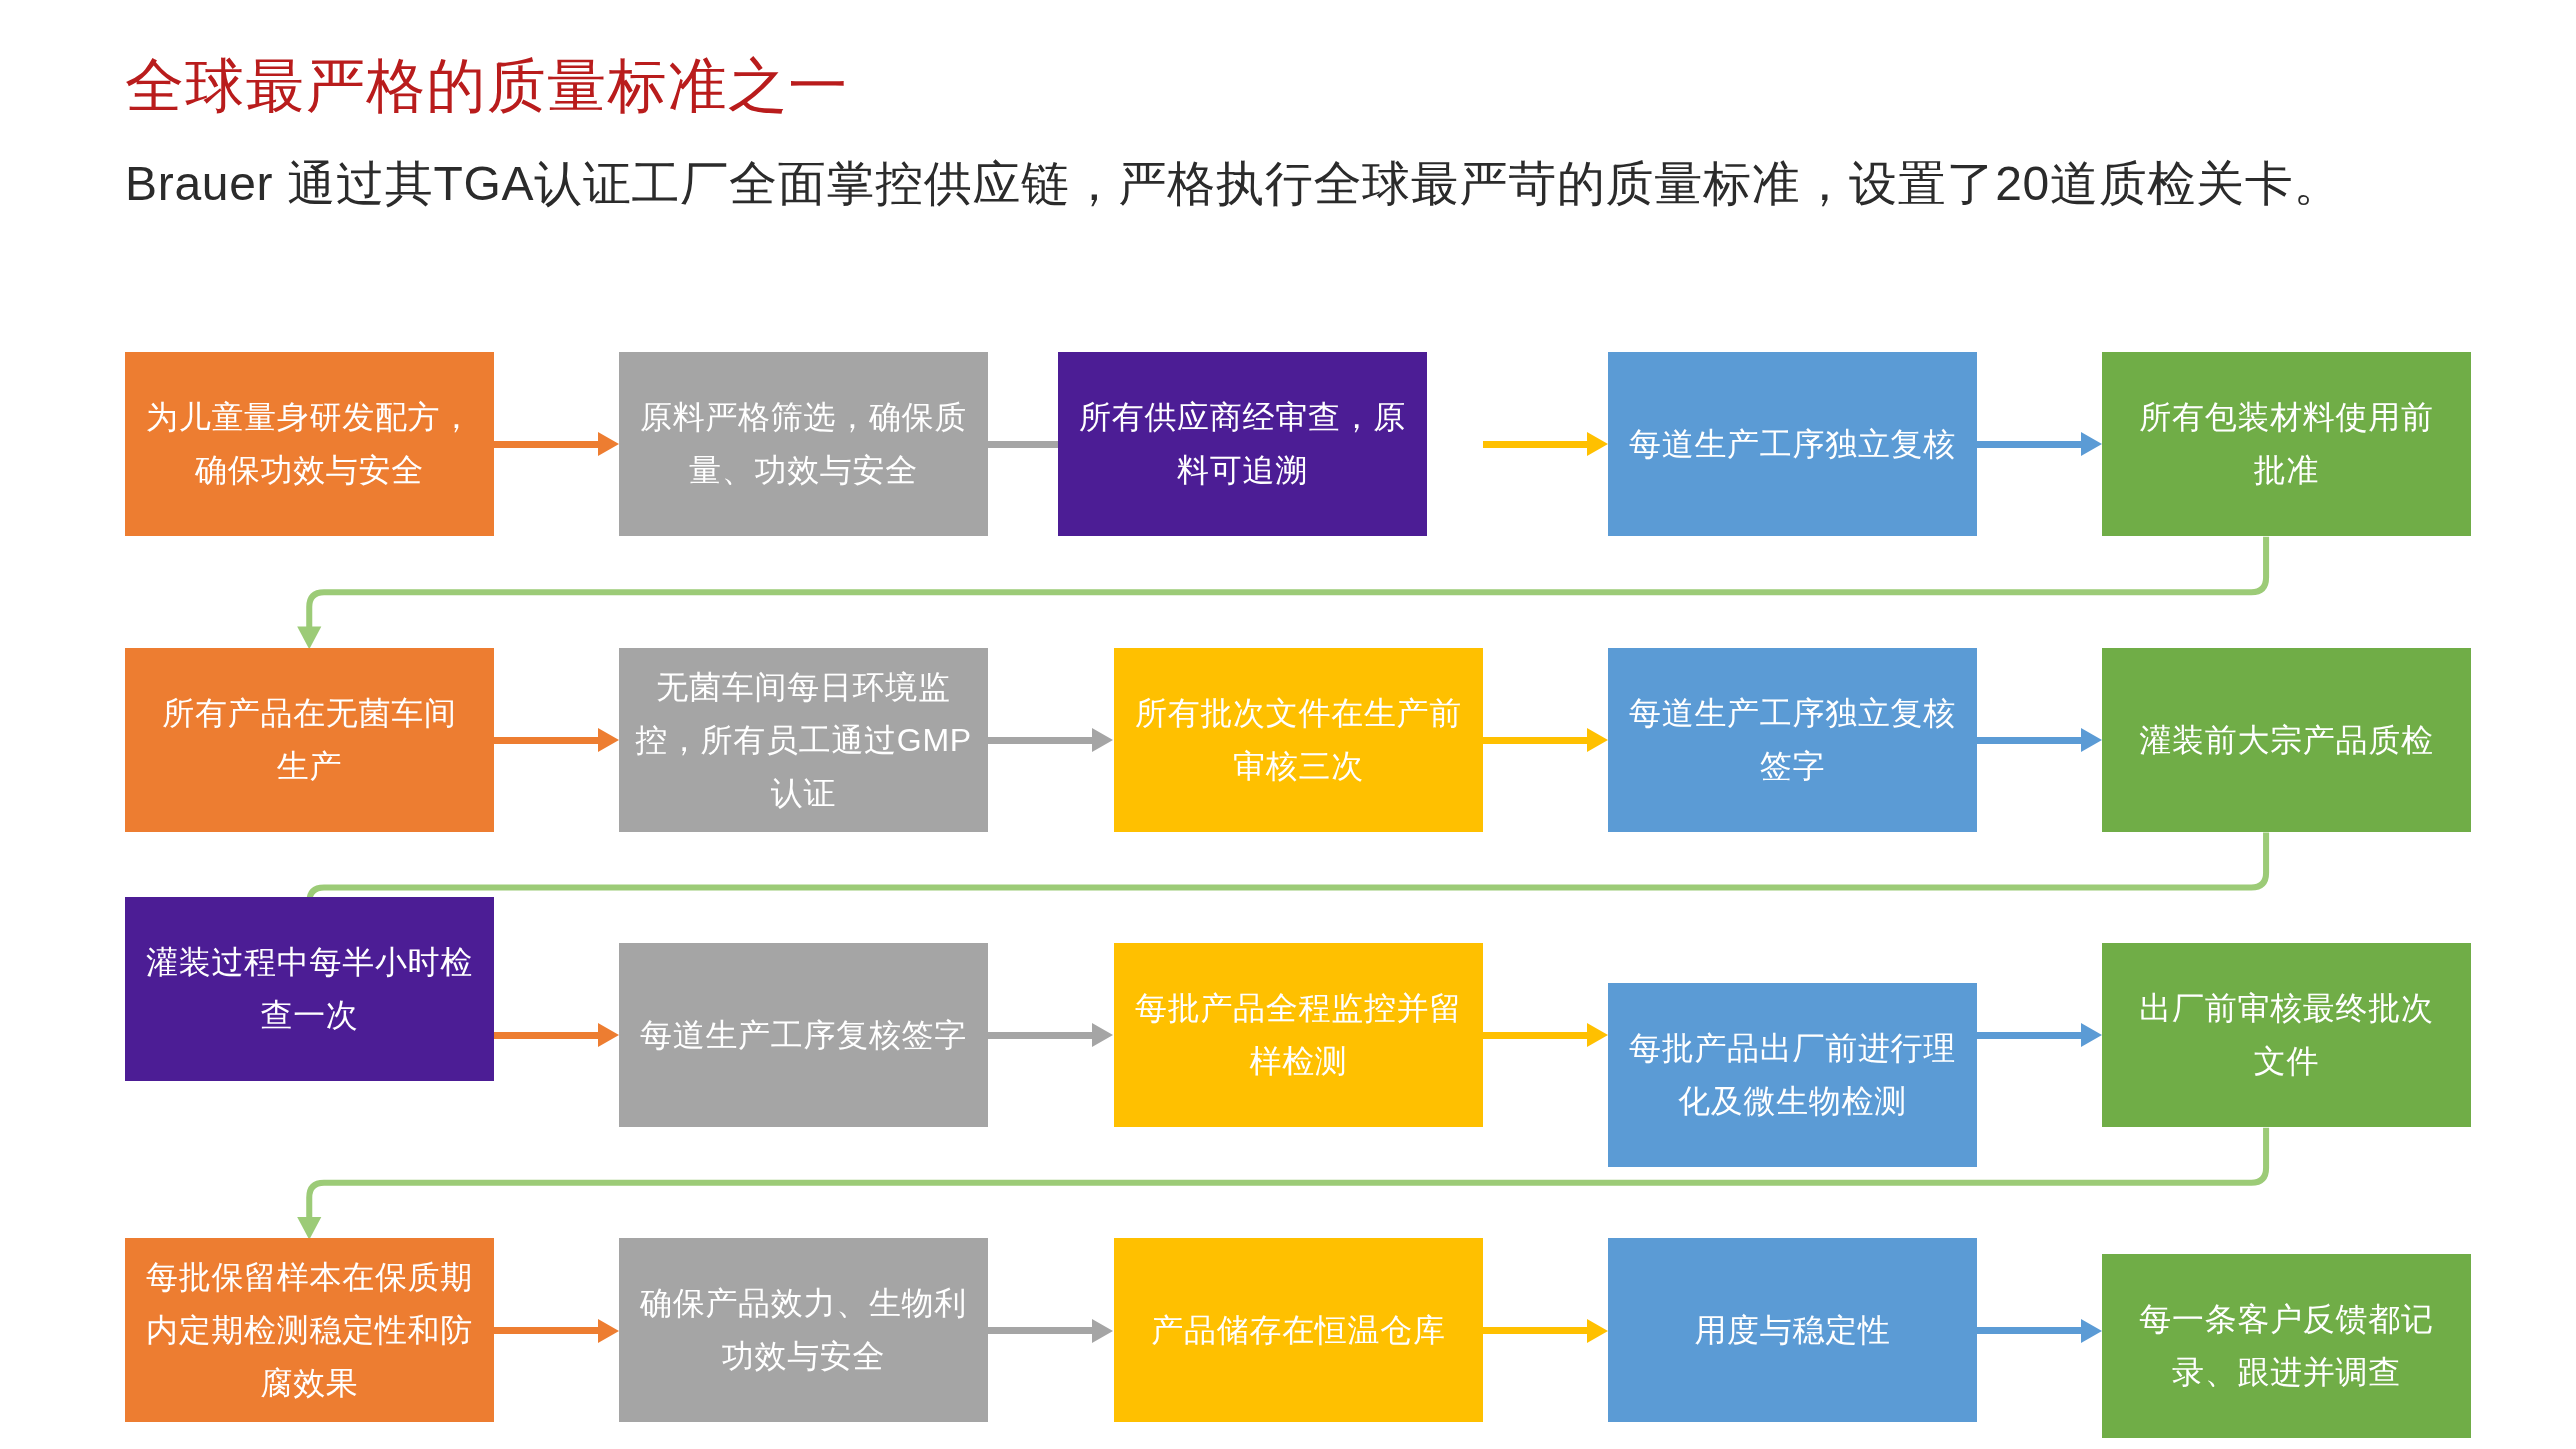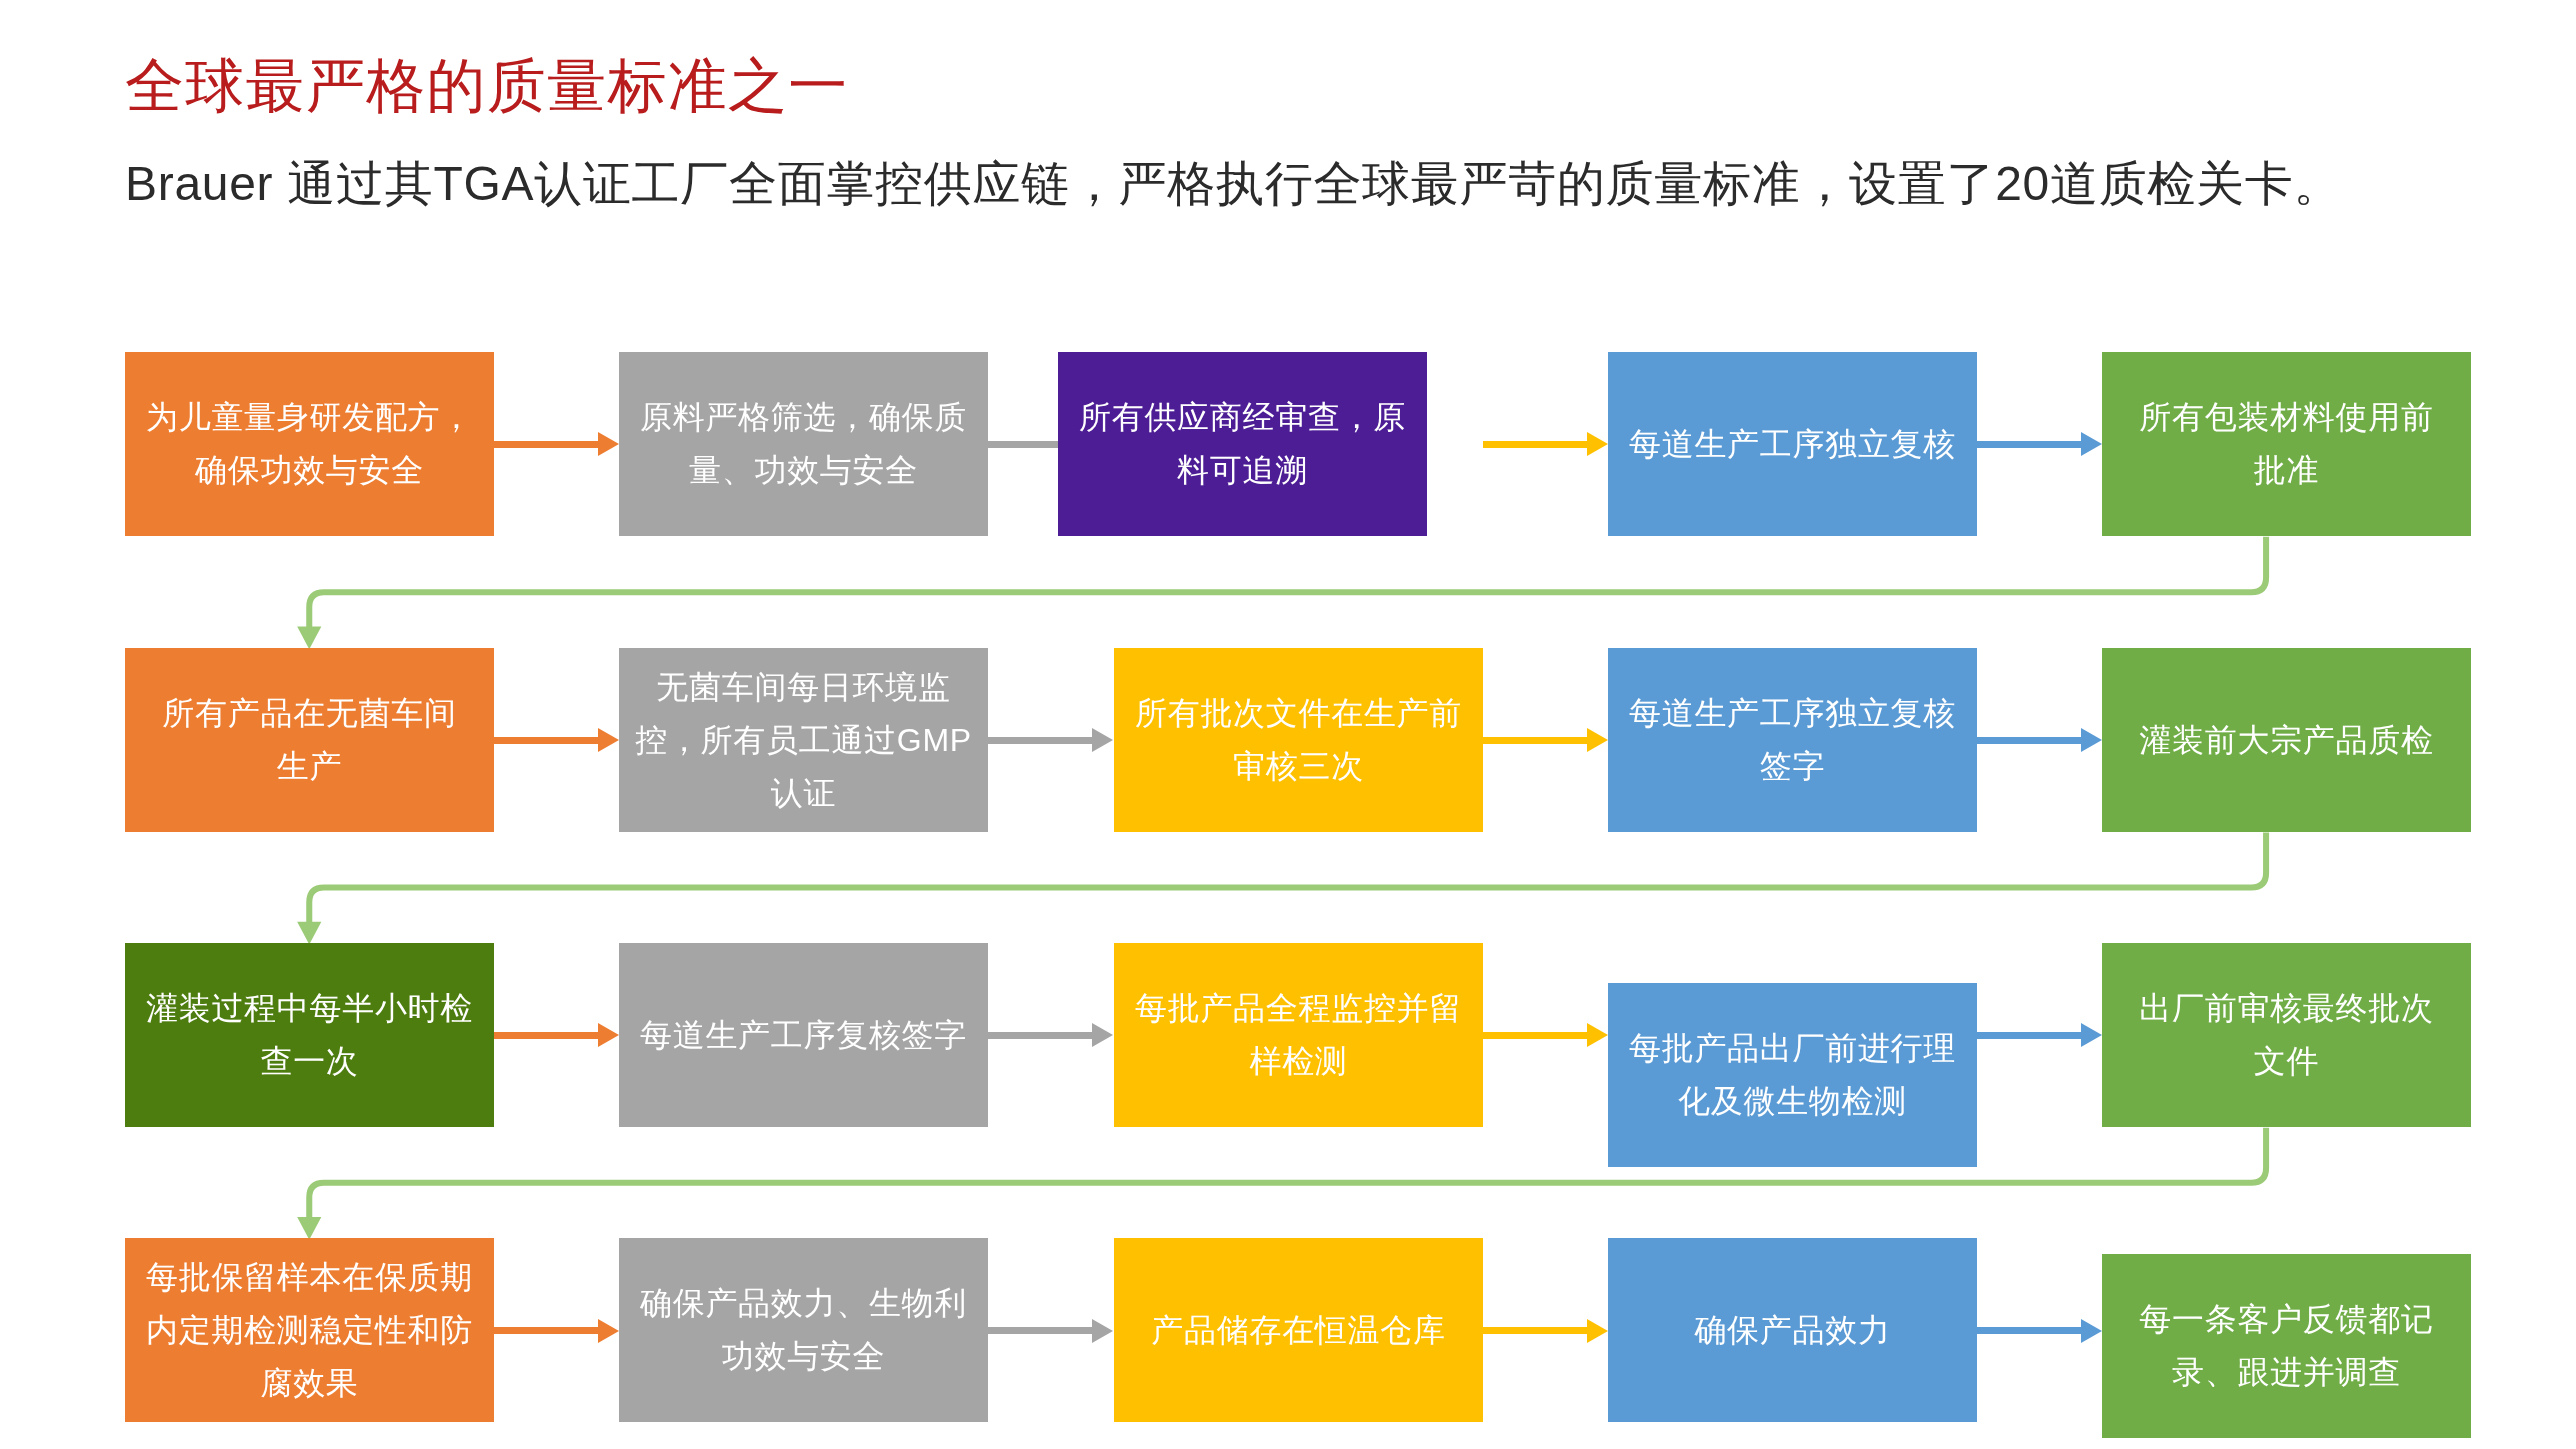--- a/index.html
+++ b/index.html
@@ -140,21 +140,21 @@
     <div class="arrow-head" style="left: 1587px; top: 728px; border-left-color: rgb(255, 192, 0);"></div>
     <div class="box" style="left: 1608px; top: 648px; background: rgb(91, 155, 213);">
       <span>每道生产工序独立复核
 签字</span>
     </div>
     <div class="arrow-shaft" style="left: 1977px; top: 737px; width: 107px; background: rgb(91, 155, 213);"></div>
     <div class="arrow-head" style="left: 2081px; top: 728px; border-left-color: rgb(91, 155, 213);"></div>
     <div class="box" style="left: 2102px; top: 648px; background: rgb(112, 173, 71);">
       <span>灌装前大宗产品质检</span>
     </div>
-    <div class="box" style="left: 125px; top: 943px; background: #4d7c0f;">
+    <div class="box" style="left: 125px; top: 897px; background: #4c1d95;">
       <span>灌装过程中每半小时检
 查一次</span>
     </div>
     <div class="arrow-shaft" style="left: 494px; top: 1032px; width: 107px; background: rgb(237, 125, 49);"></div>
     <div class="arrow-head" style="left: 598px; top: 1023px; border-left-color: rgb(237, 125, 49);"></div>
     <div class="box" style="left: 619px; top: 943px; background: rgb(165, 165, 165);">
       <span>每道生产工序复核签字</span>
     </div>
     <div class="arrow-shaft" style="left: 988px; top: 1032px; width: 107px; background: rgb(165, 165, 165);"></div>
     <div class="arrow-head" style="left: 1092px; top: 1023px; border-left-color: rgb(165, 165, 165);"></div>
@@ -186,21 +186,21 @@
 功效与安全</span>
     </div>
     <div class="arrow-shaft" style="left: 988px; top: 1327px; width: 107px; background: rgb(165, 165, 165);"></div>
     <div class="arrow-head" style="left: 1092px; top: 1319px; border-left-color: rgb(165, 165, 165);"></div>
     <div class="box" style="left: 1114px; top: 1238px; background: rgb(255, 192, 0);">
       <span>产品储存在恒温仓库</span>
     </div>
     <div class="arrow-shaft" style="left: 1483px; top: 1327px; width: 107px; background: rgb(255, 192, 0);"></div>
     <div class="arrow-head" style="left: 1587px; top: 1319px; border-left-color: rgb(255, 192, 0);"></div>
     <div class="box" style="left: 1608px; top: 1238px; background: rgb(91, 155, 213);">
-      <span>确保产品效力</span>
+      <span>用度与稳定性</span>
     </div>
     <div class="arrow-shaft" style="left: 1977px; top: 1327px; width: 107px; background: rgb(91, 155, 213);"></div>
     <div class="arrow-head" style="left: 2081px; top: 1319px; border-left-color: rgb(91, 155, 213);"></div>
     <div class="box" style="left: 2102px; top: 1238px; background: rgb(112, 173, 71); margin-top: 16px;">
       <span>每一条客户反馈都记
 录、跟进并调查</span>
     </div>
   </div>
 
 

